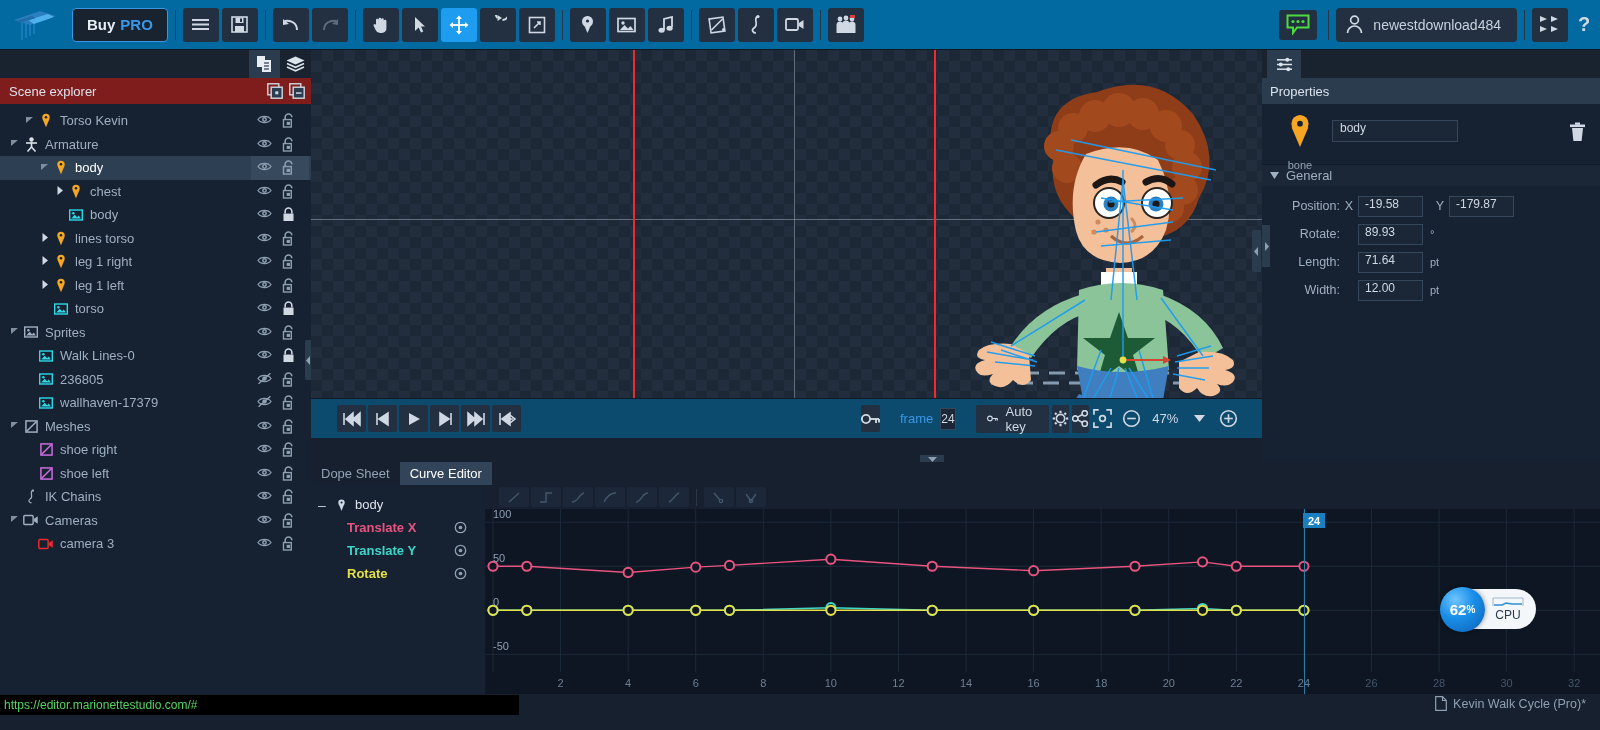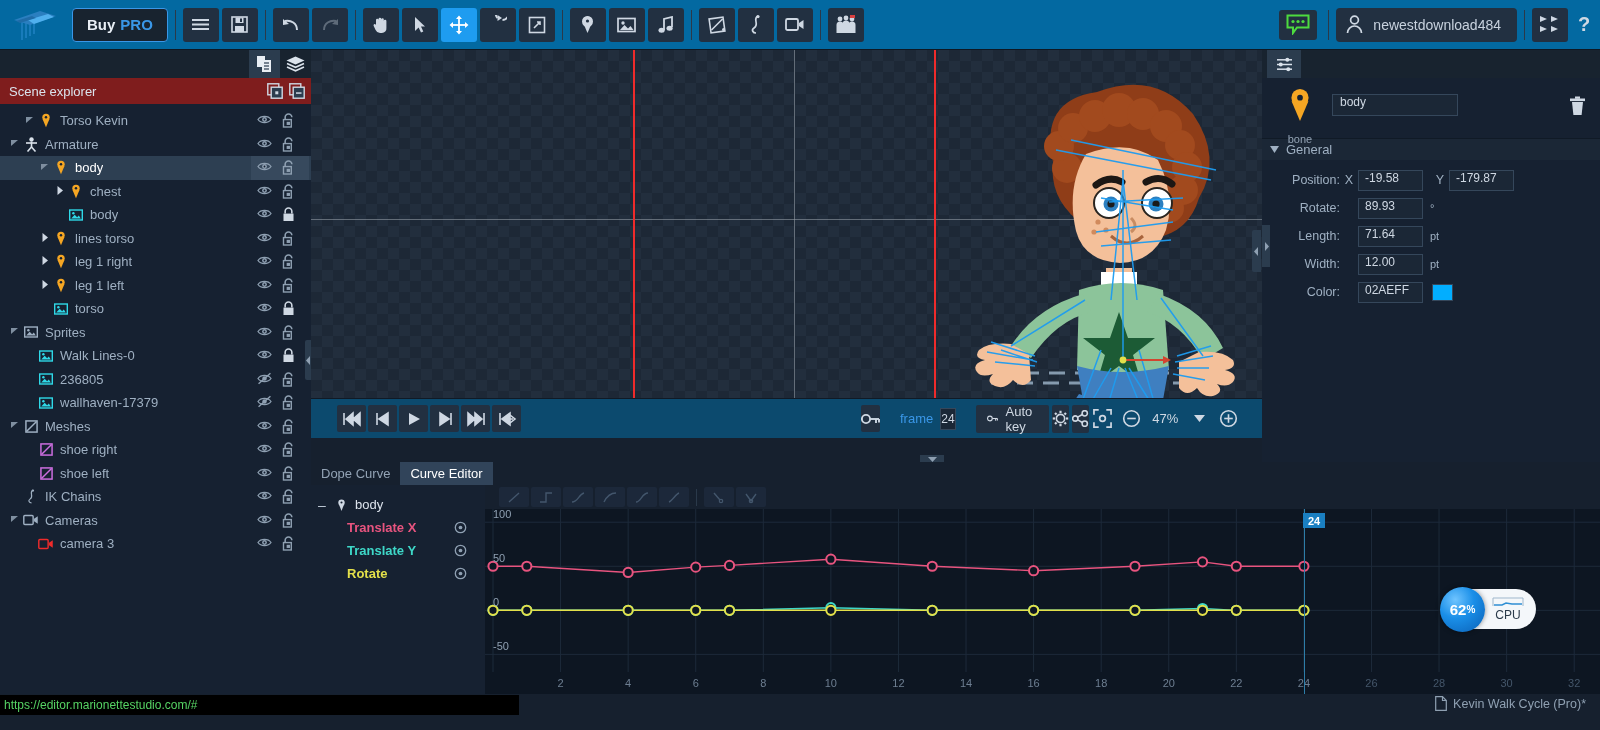--- a/index.html
+++ b/index.html
@@ -1204,21 +1204,21 @@
   </div>
 
   <div class="scroll-nub">
     <svg width="9" height="5" viewBox="0 0 9 5">
       <path d="M0 0 L9 0 L4.5 5 Z" fill="#8fa0b2"></path>
     </svg>
   </div>
 
   <div class="timeline">
     <div class="tl-tabs" id="tl-tabs">
-        <div class="tl-tab">Dope Curve</div>
+        <div class="tl-tab">Dope Sheet</div>
         <div class="tl-tab active">Curve Editor</div>
       </div>
 
     <div class="tl-left">
       <div class="prop-row bone-row">
         <span class="minus">–</span>
         <span class="bicon">
           <svg width="9" height="14" viewBox="0 0 13 19">
             <circle cx="6.5" cy="6" r="4.6" fill="#cfd8e3"></circle>
             <path d="M6.5 18 L2.6 8 L10.4 8 Z" fill="#cfd8e3"></path>
@@ -1411,20 +1411,23 @@
               <line x1="1" y1="8" x2="17" y2="8"></line>
               <line x1="1" y1="13" x2="17" y2="13"></line>
           </g>
           <circle cx="12" cy="3" r="2.1" fill="#dbe3ec"></circle>
             <circle cx="5" cy="8" r="2.1" fill="#dbe3ec"></circle>
             <circle cx="13" cy="13" r="2.1" fill="#dbe3ec"></circle>
         </svg>
       </div>
     </div>
 
+    <div class="rp-head">
+      <span>Properties</span>
+    </div>
 
     <div class="obj-block">
       <div class="obj-icon">
         <svg width="24" height="34" viewBox="0 0 13 19">
           <circle cx="6.5" cy="5.4" r="4.8" fill="#f5a623"></circle>
           <path d="M6.5 18.4 L1.8 7.4 L11.2 7.4 Z" fill="#f5a623"></path>
           <circle cx="6.5" cy="5.4" r="1.6" fill="#162131"></circle>
         </svg>
         <span class="cap">bone</span>
       </div>
@@ -1463,26 +1466,20 @@
         <span class="plabel">Length:</span>
         <span class="axis"></span>
         <div class="num-input">71.64</div>
         <span class="unit">pt</span>
       </div>
       <div class="prop-line">
         <span class="plabel">Width:</span>
         <span class="axis"></span>
         <div class="num-input">12.00</div>
         <span class="unit">pt</span>
-      </div>
-      <div class="prop-line">
-        <span class="plabel">Color:</span>
-        <span class="axis"></span>
-        <div class="num-input">02AEFF</div>
-        <div class="swatch" id="color-swatch" style="background: rgb(2, 174, 255);"></div>
       </div>
     </div>
   </div>
 
   <div class="rp-handle">
     <svg width="5" height="9" viewBox="0 0 5 9">
       <path d="M1 0 L5 4.5 L1 9 Z" fill="#8fa0b2"></path>
     </svg>
   </div>
 

